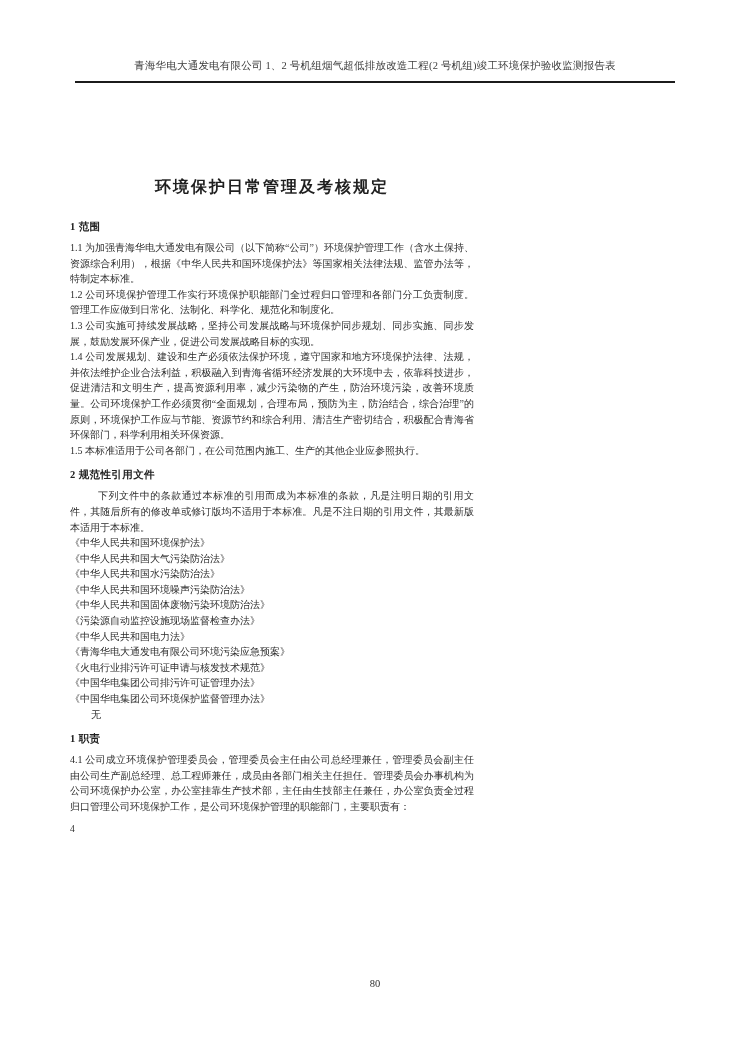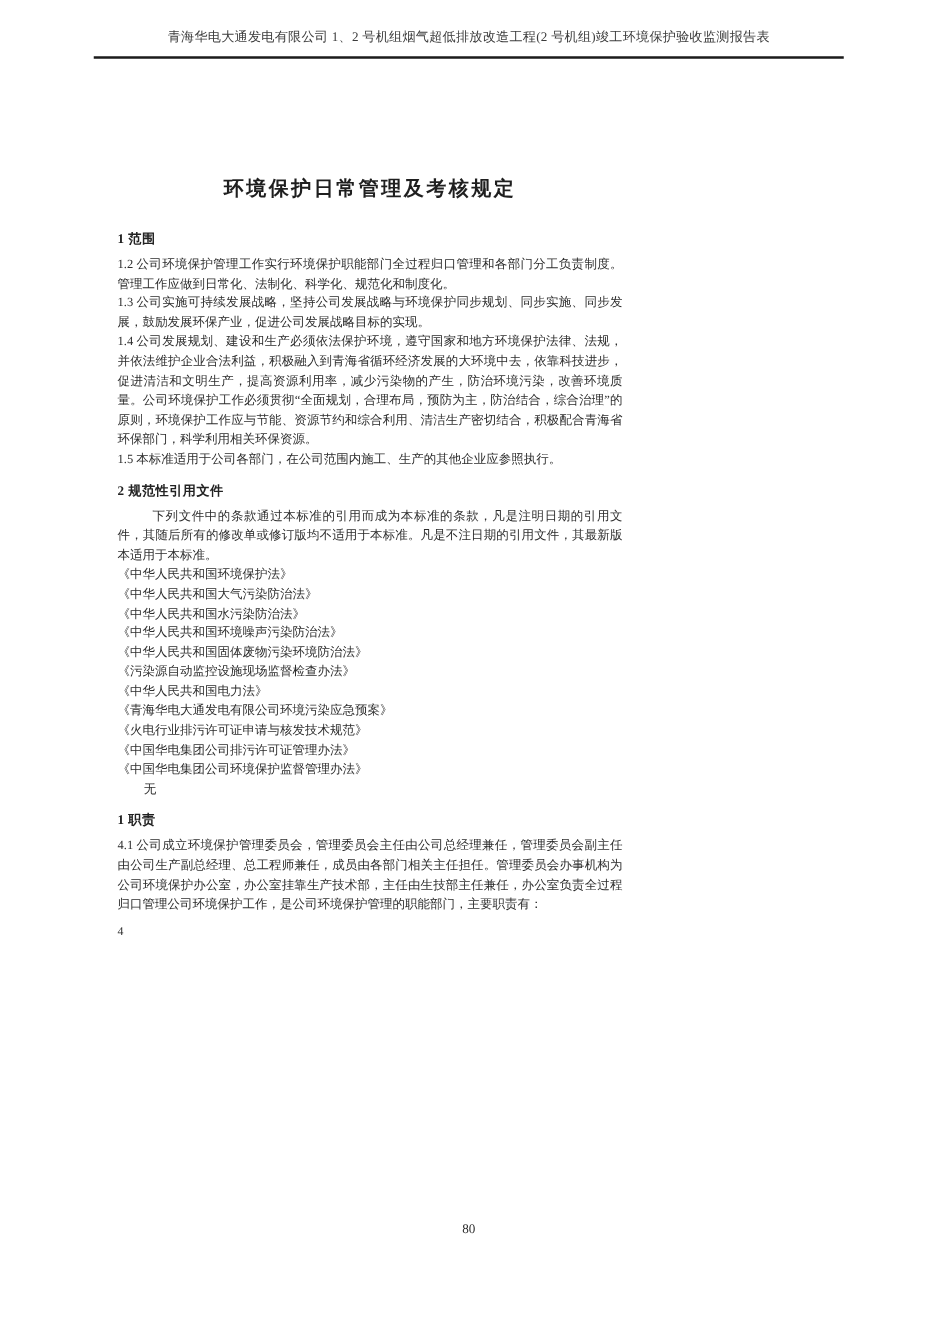--- a/index.html
+++ b/index.html
@@ -10,38 +10,38 @@
   .page {
     position: relative;
     width: 750px;
     height: 1060px;
     background: #ffffff;
     font-family: "Liberation Serif", "DejaVu Serif", serif;
     color: #2d2d2d;
     overflow: hidden;
   }
   .doc-header {
-    padding-top: 23px;
+    padding-top: 59px;
   }
   .doc-header-text {
     text-align: center;
     font-size: 10.5px;
     letter-spacing: 0.2px;
     color: #3c3c3c;
     white-space: nowrap;
   }
   .doc-header-rule {
     width: 600px;
     margin: 8px auto 0 auto;
     border: 0;
     border-top: 2px solid #1b1b1b;
     height: 0;
   }
   .content {
-    margin-left: 94px;
+    margin-left: 70px;
     width: 404px;
   }
   .doc-title {
     margin: 94px 0 22px 0;
     text-align: center;
     font-size: 16px;
     font-weight: bold;
     letter-spacing: 2px;
     color: #1f1f1f;
   }
@@ -99,20 +99,21 @@
   <div class="doc-header">
     <div class="doc-header-text">青海华电大通发电有限公司 1、2 号机组烟气超低排放改造工程(2 号机组)竣工环境保护验收监测报告表</div>
     <div class="doc-header-rule"></div>
   </div>
 
   <div class="content">
 
     <div class="doc-title">环境保护日常管理及考核规定</div>
 
     <div class="sec-heading first">1 范围</div>
+    <p class="para">1.1 为加强青海华电大通发电有限公司（以下简称“公司”）环境保护管理工作（含水土保持、资源综合利用），根据《中华人民共和国环境保护法》等国家相关法律法规、监管办法等，特制定本标准。</p>
     <p class="para">1.2 公司环境保护管理工作实行环境保护职能部门全过程归口管理和各部门分工负责制度。管理工作应做到日常化、法制化、科学化、规范化和制度化。</p>
     <p class="para">1.3 公司实施可持续发展战略，坚持公司发展战略与环境保护同步规划、同步实施、同步发展，鼓励发展环保产业，促进公司发展战略目标的实现。</p>
     <p class="para">1.4 公司发展规划、建设和生产必须依法保护环境，遵守国家和地方环境保护法律、法规，并依法维护企业合法利益，积极融入到青海省循环经济发展的大环境中去，依靠科技进步，促进清洁和文明生产，提高资源利用率，减少污染物的产生，防治环境污染，改善环境质量。公司环境保护工作必须贯彻“全面规划，合理布局，预防为主，防治结合，综合治理”的原则，环境保护工作应与节能、资源节约和综合利用、清洁生产密切结合，积极配合青海省环保部门，科学利用相关环保资源。</p>
     <p class="para">1.5 本标准适用于公司各部门，在公司范围内施工、生产的其他企业应参照执行。</p>
 
     <div class="sec-heading">2 规范性引用文件</div>
     <p class="para indented">下列文件中的条款通过本标准的引用而成为本标准的条款，凡是注明日期的引用文件，其随后所有的修改单或修订版均不适用于本标准。凡是不注日期的引用文件，其最新版本适用于本标准。</p>
     <div class="ref-line">《中华人民共和国环境保护法》</div>
     <div class="ref-line">《中华人民共和国大气污染防治法》</div>
     <div class="ref-line">《中华人民共和国水污染防治法》</div>

